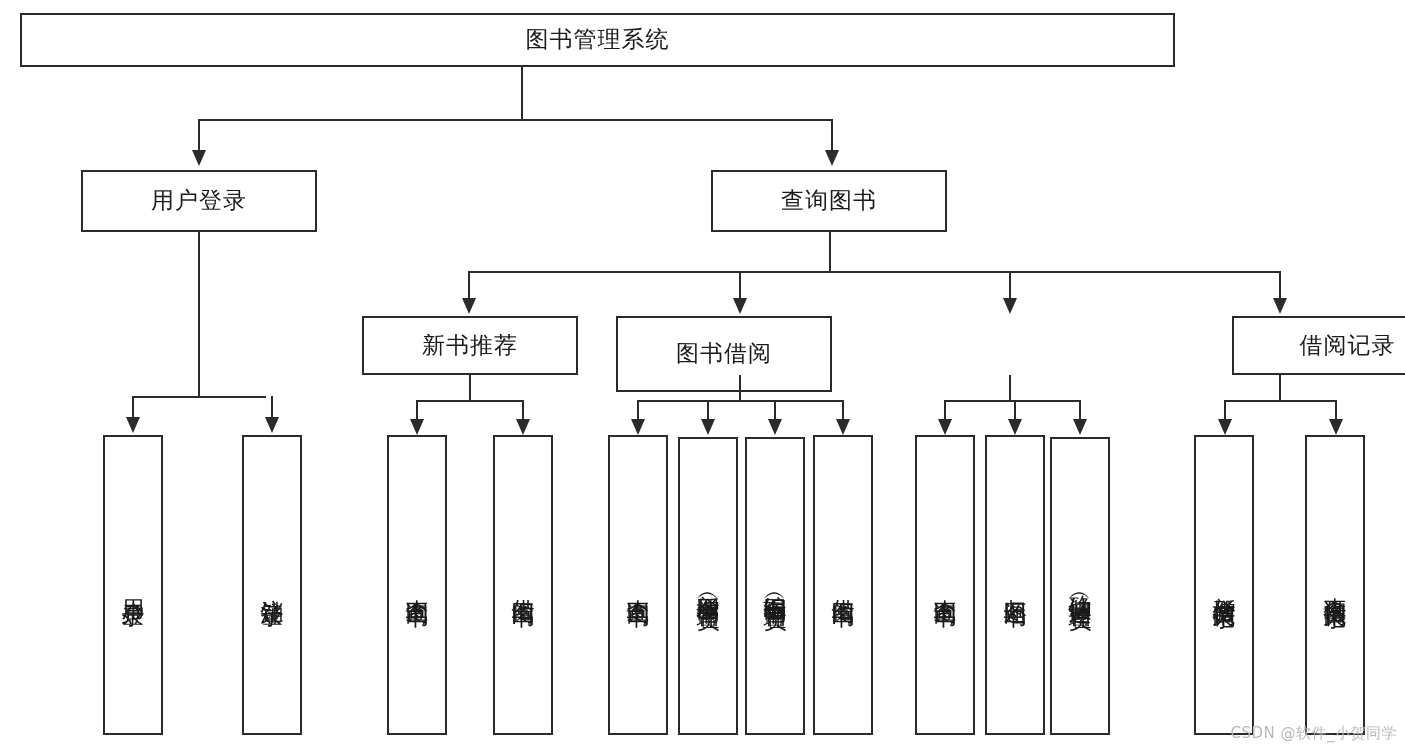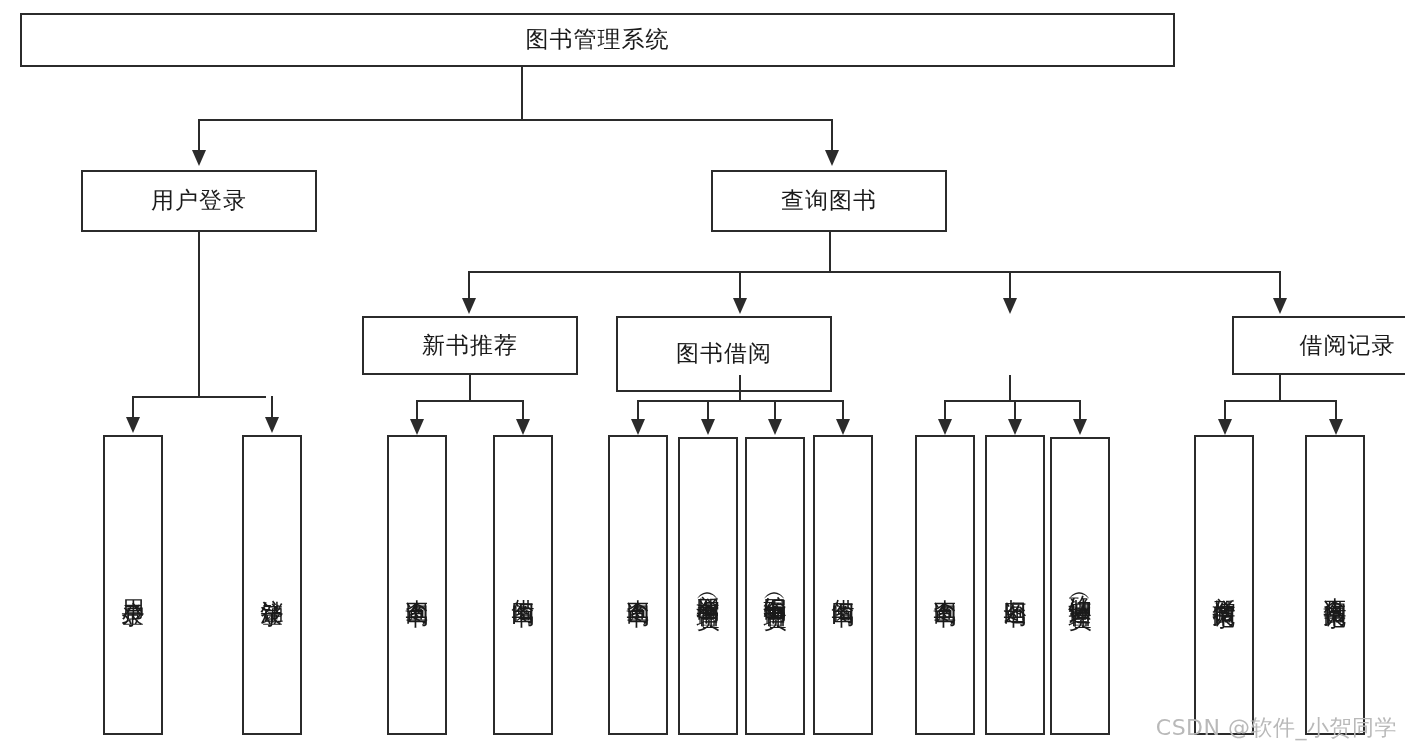--- a/index.html
+++ b/index.html
@@ -59,21 +59,21 @@
     width: 0;
     height: 0;
     border-left: 7px solid transparent;
     border-right: 7px solid transparent;
     border-top: 16px solid #2b2b2b;
   }
   #watermark {
     position: absolute;
     right: 8px;
     bottom: 4px;
-    font-size: 22px;
+    font-size: 15px;
     color: #b9b9b9;
     letter-spacing: 0.5px;
     white-space: nowrap;
     pointer-events: none;
   }
 </style>
 </head>
 <body>
 
 <div id="canvas">

